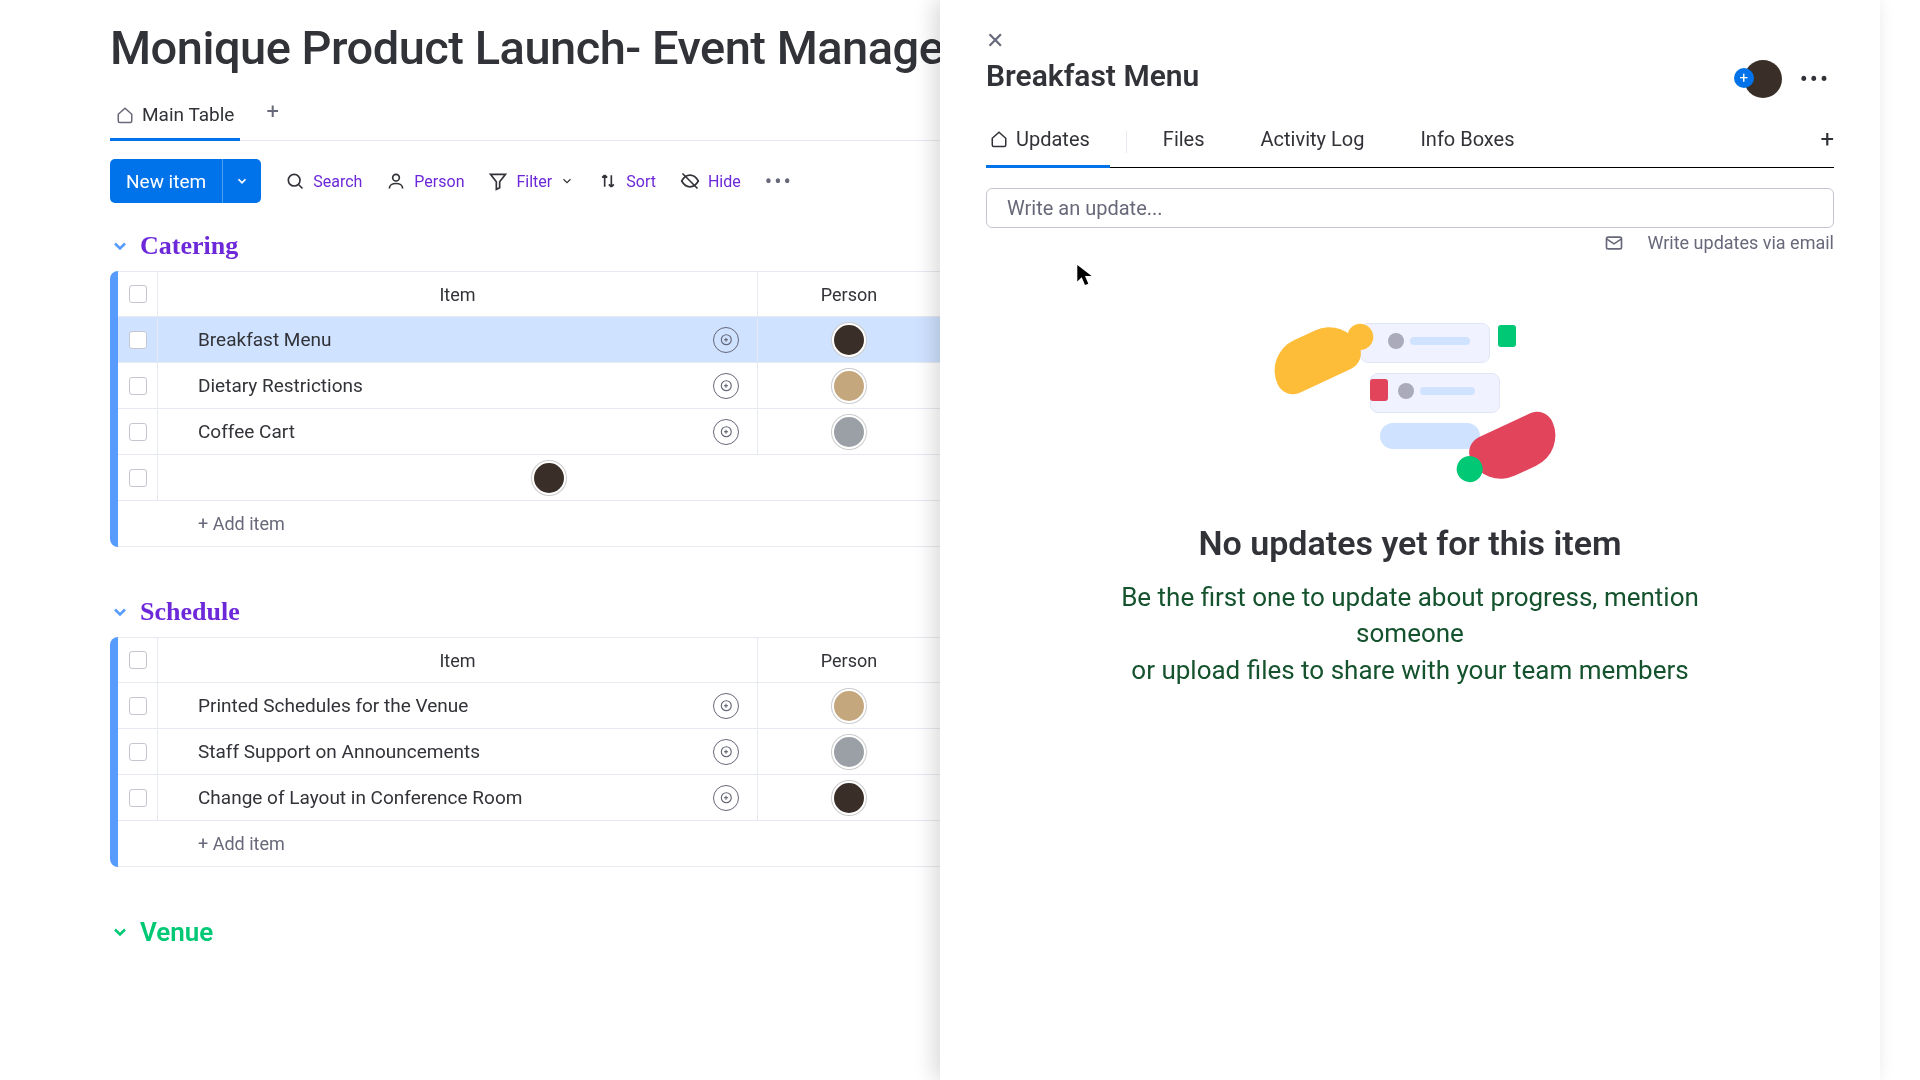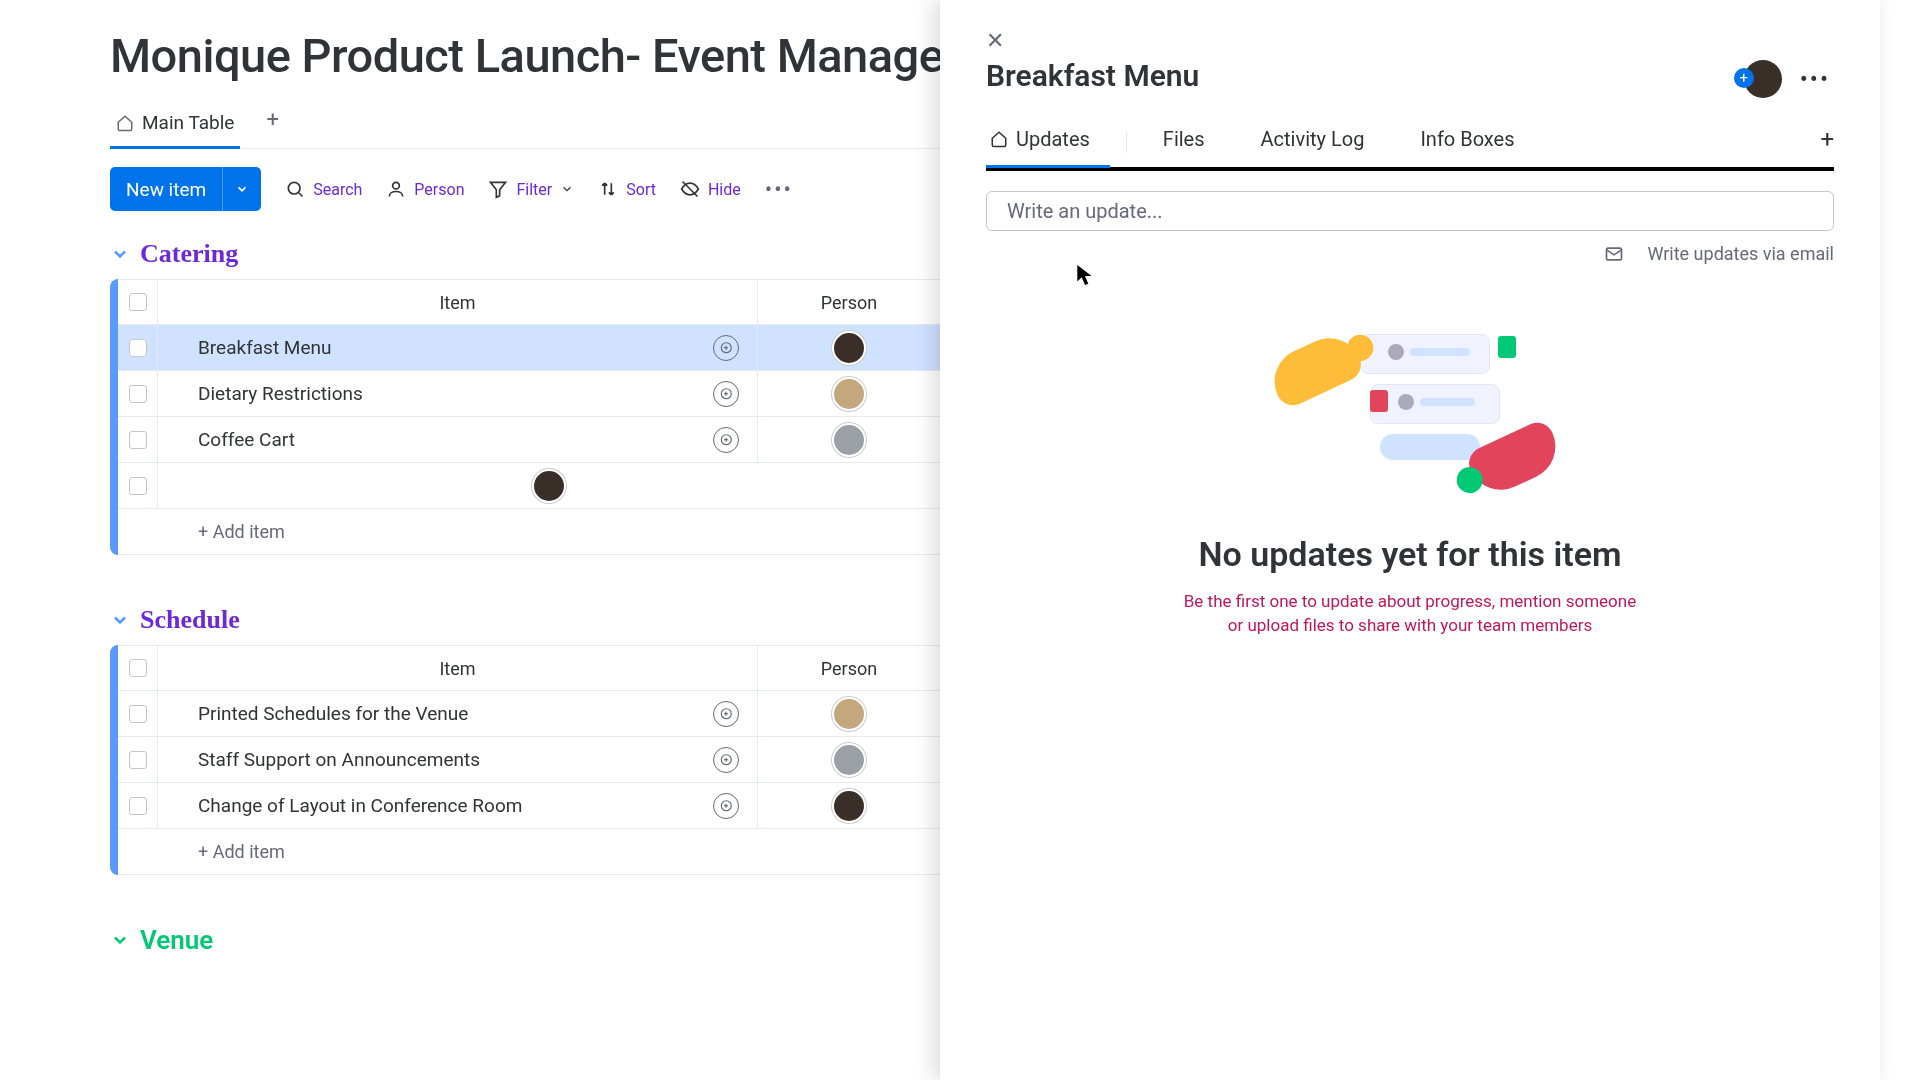--- a/index.html
+++ b/index.html
@@ -7,21 +7,21 @@
   font-family: -apple-system, BlinkMacSystemFont, "Segoe UI", Roboto, Helvetica, Arial, sans-serif;
   background: #fff;
   color: #323338;
   width: 1920px;
   height: 1080px;
   overflow: hidden;
   position: relative;
 }
 .main-area {
   position: absolute;
-  left: 0; top: 8px;
+  left: 0; top: 0;
   width: 940px;
   height: 948px;
   padding: 20px 0 0 110px;
   overflow: hidden;
 }
 .board-title {
   font-size: 47px;
   font-weight: 500;
   color: #323338;
   letter-spacing: -0.5px;
@@ -222,21 +222,21 @@
   width: 20px; height: 20px;
   background: #0073ea;
   border-radius: 50%;
   color: #fff;
   font-size: 15px;
   display: flex; align-items:center; justify-content:center;
 }
 .panel-more { font-size: 24px; letter-spacing: 2px; color: #323338; cursor:pointer; }
 .panel-tabs {
   display:flex; align-items:center; gap: 16px;
-  border-bottom: 4px solid #000000;
+  border-bottom: 1px solid #000000;
   position: relative;
   text-align: right;
 }
 .panel-tab {
   display:flex; align-items:center; gap:8px;
   padding: 10px 20px 16px 20px;
   font-size: 20px;
   color: #323338;
   cursor:pointer;
   position: relative;
@@ -259,21 +259,21 @@
   border: 1px solid #c5c7d0;
   border-radius: 6px;
   display:flex; align-items:center;
   padding: 0 20px;
   font-size: 20px;
   color: #676879;
   cursor: text;
 }
 .email-link {
   text-align: right;
-  margin-top: 12px;
+  margin-top: 4px;
   font-size: 18px;
   color: #676879;
   display: flex;
   justify-content: flex-end;
   align-items: center;
   gap: 23px;
   cursor:pointer;
 }
 .empty-state {
   margin-top: 40px;
@@ -305,22 +305,22 @@
 .mini-line { position:absolute; height:8px; border-radius:4px; background:#cfe2ff; }
 .mini-line.l1 { left:160px; top:44px; width:60px;}
 .mini-line.l2 { left:170px; top:94px; width:55px;}
 .empty-title {
   font-size: 34px;
   font-weight: 600;
   color: #323338;
   margin-bottom: 16px;
 }
 .empty-sub {
-  font-size: 17px;
-  color: #be185d;
+  font-size: 26px;
+  color: #14532d;
   line-height: 1.4;
   max-width: 580px;
 }
 .cursor-ptr {
   position: absolute;
   left: 1076px;
   top: 264px;
   font-size: 18px;
   pointer-events: none;
 }

